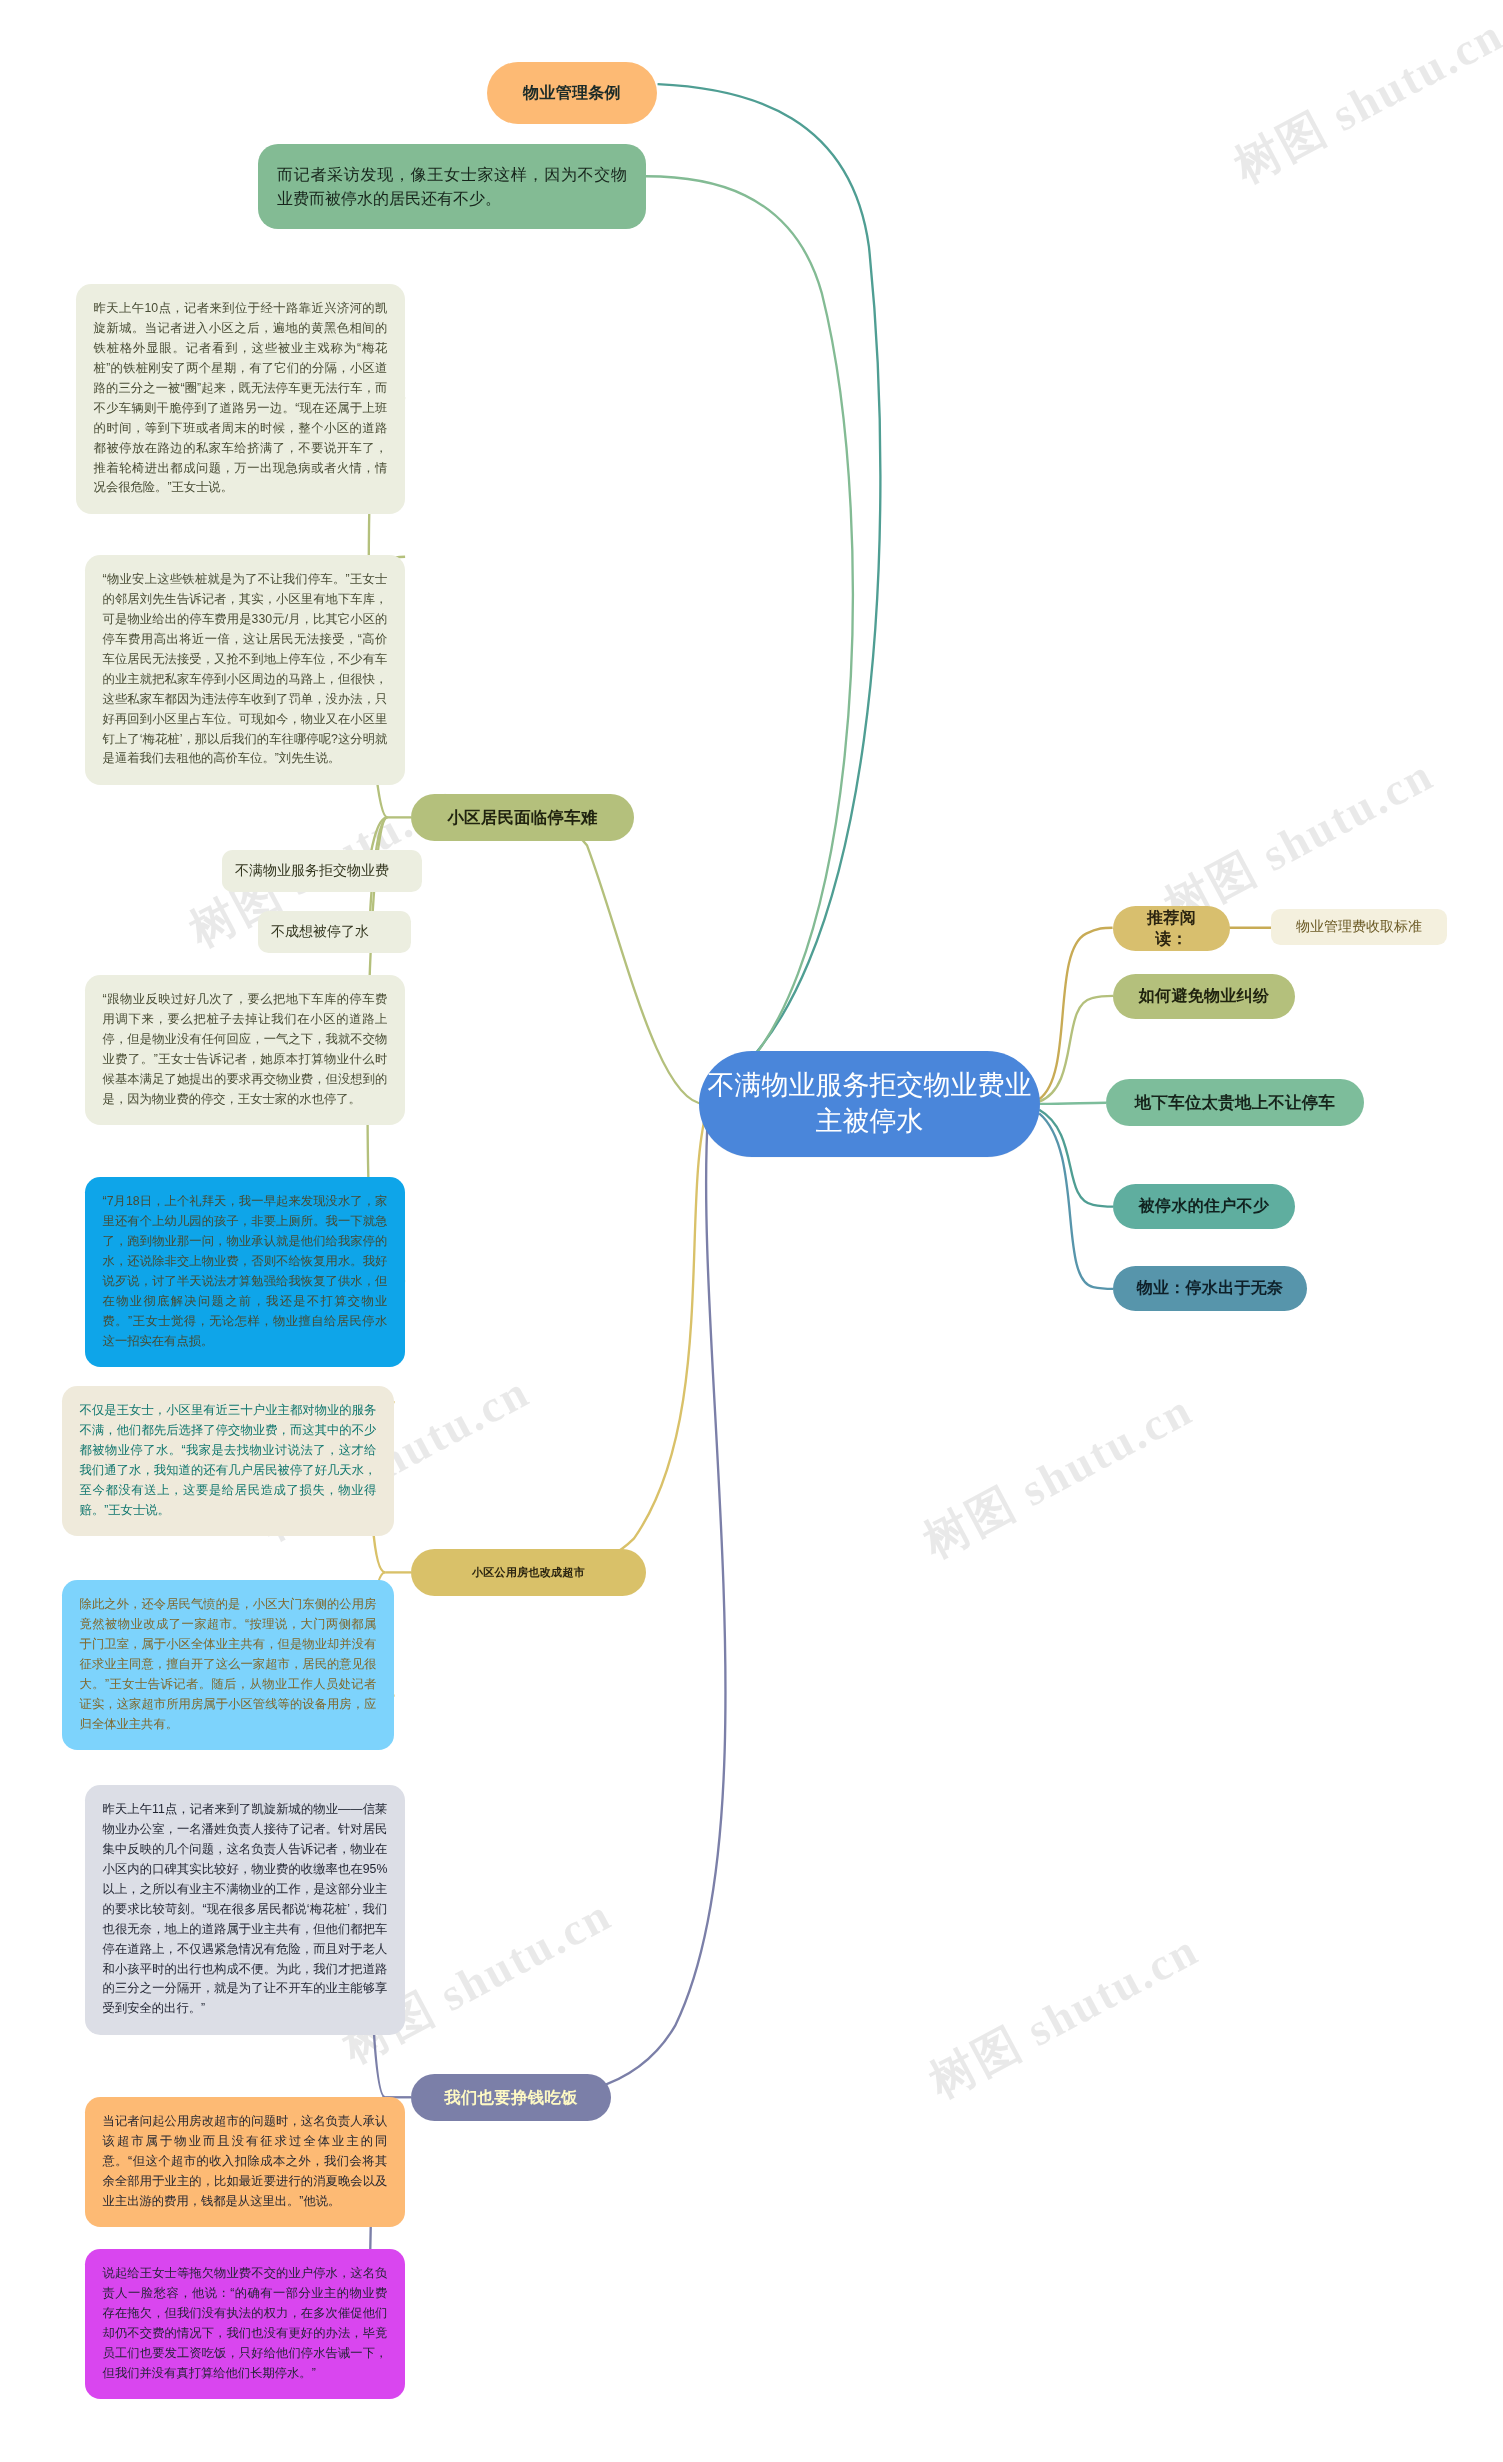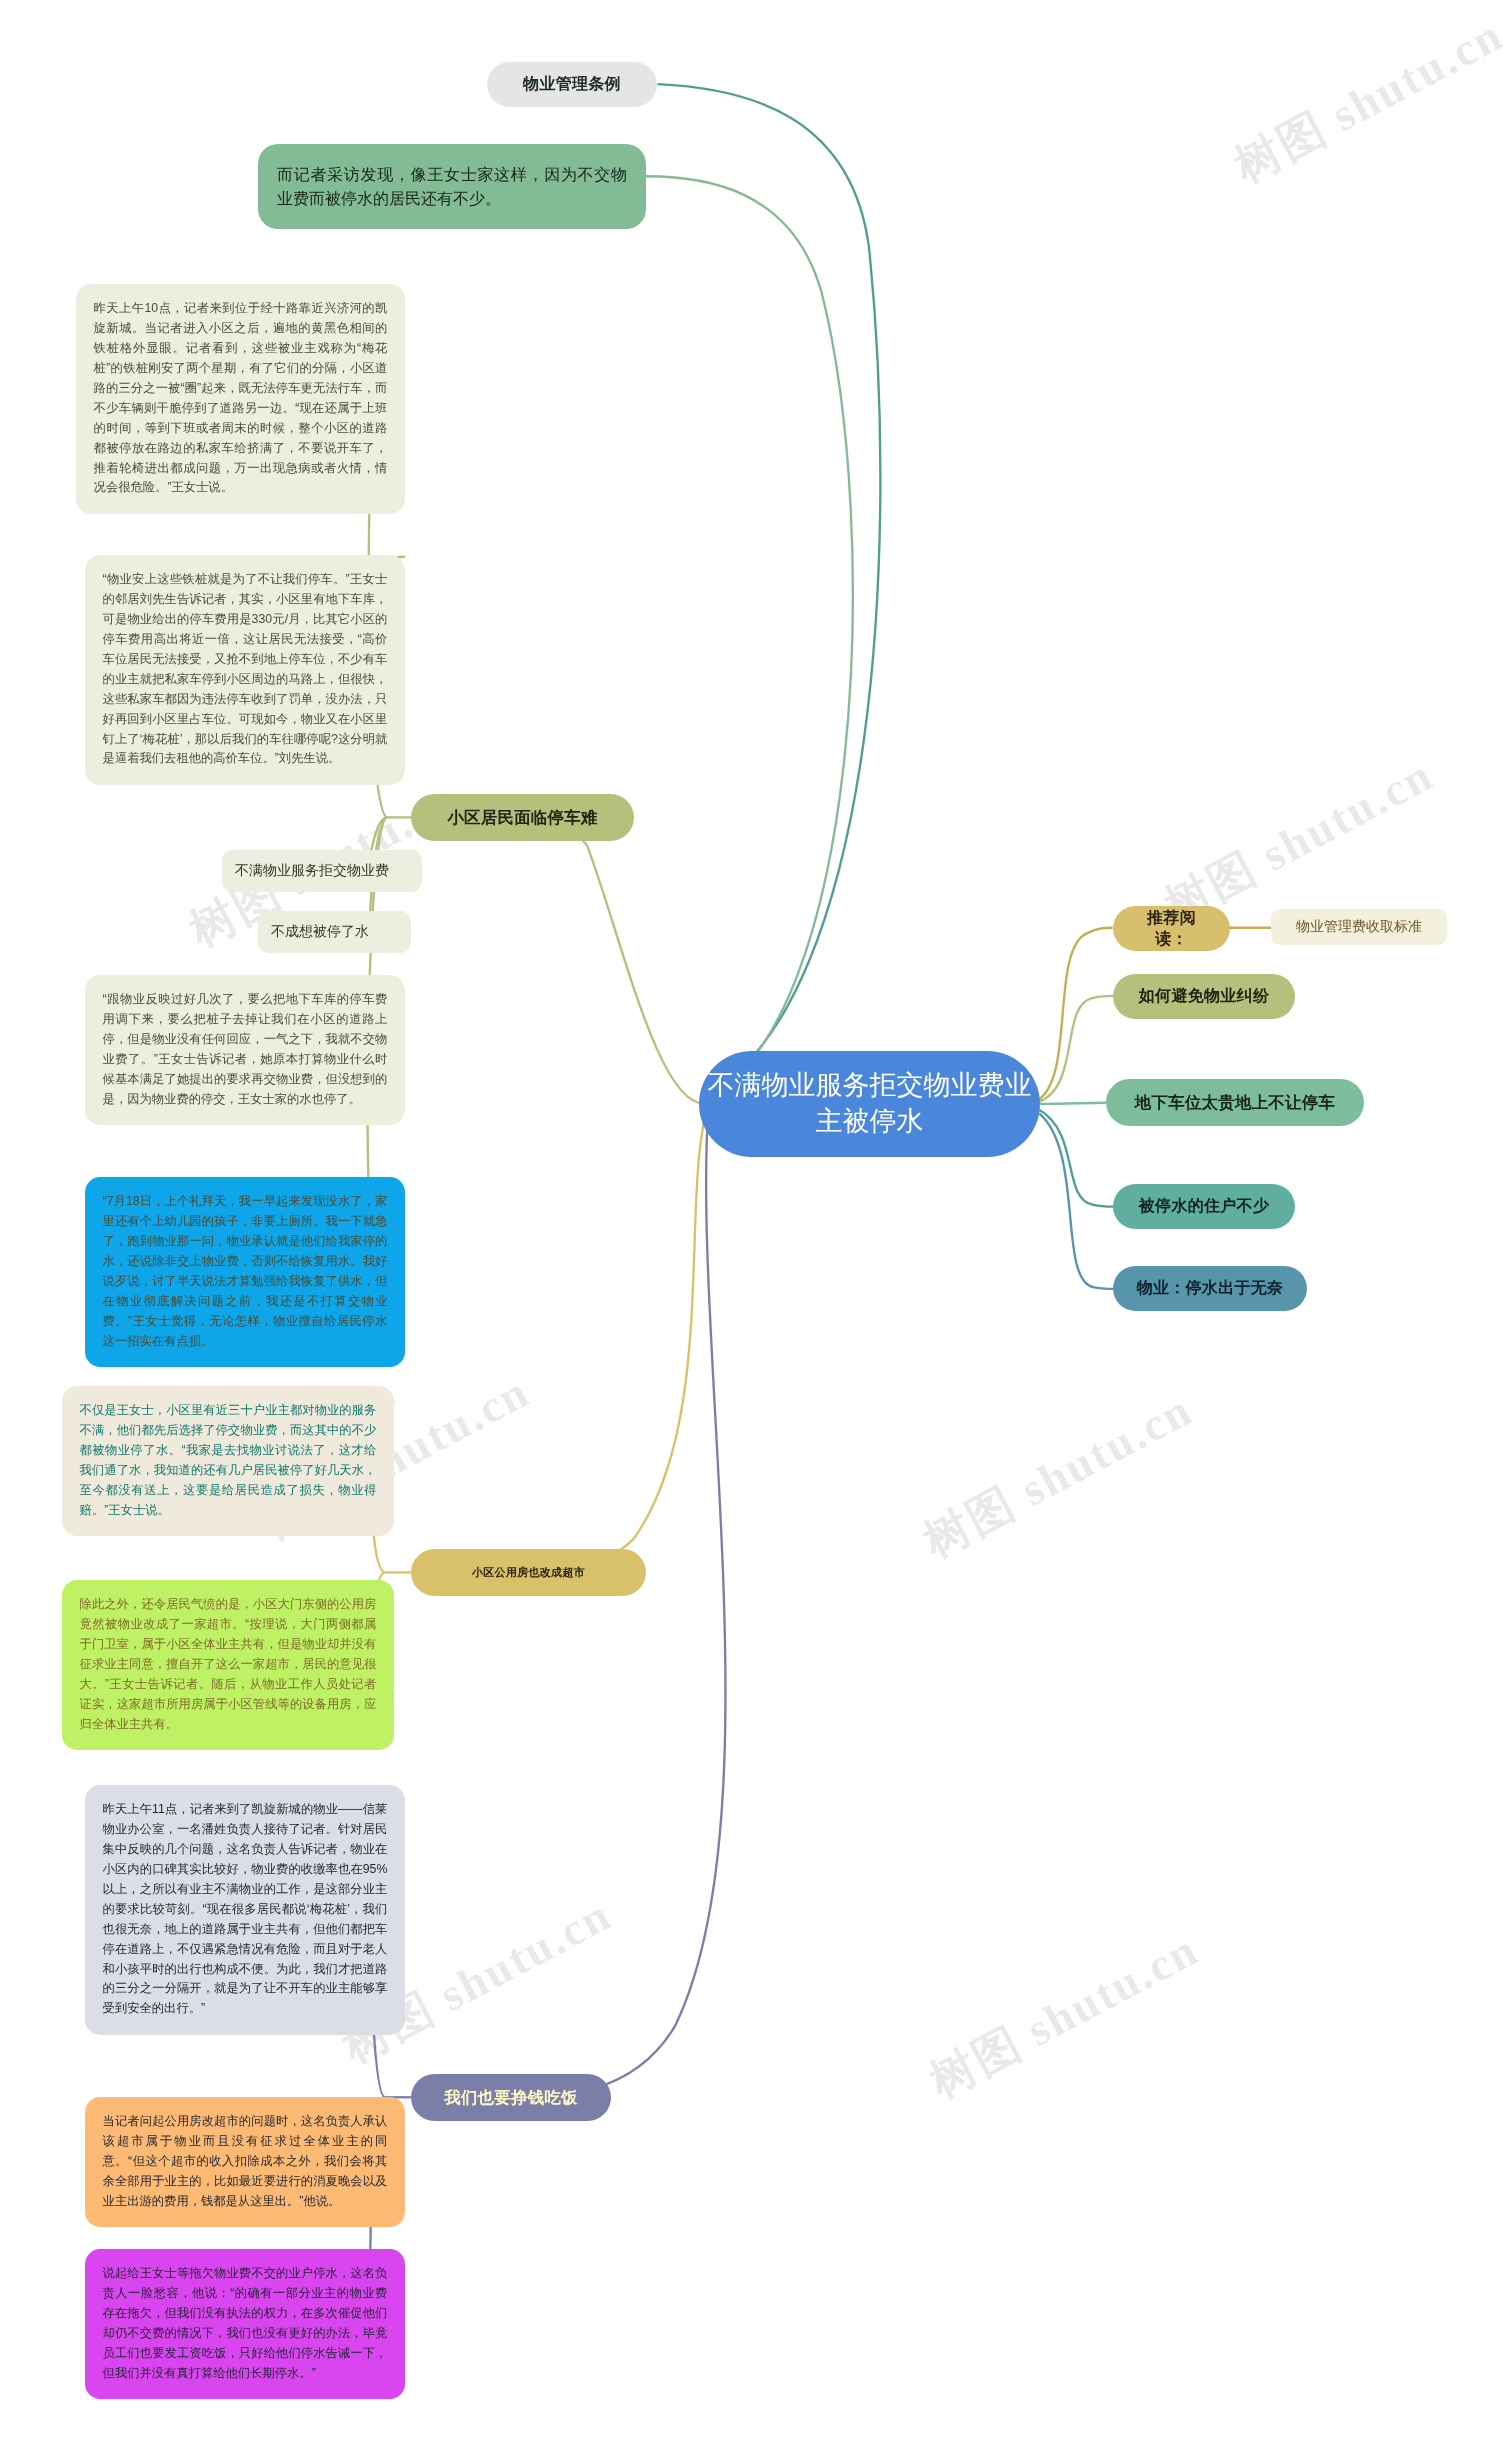--- a/index.html
+++ b/index.html
@@ -85,21 +85,21 @@
       <path d="M1770,1890 C1840,1930 1808,2042 1862,2052 C1876,2055 1884,2055 1896,2055" stroke="#4f9e93"></path>
 
       <path d="M1770,1896 C1846,1960 1802,2180 1862,2192 C1876,2195 1884,2195 1896,2195" stroke="#5795ab"></path>
     </g>
   </svg>
 
   <div id="root" class="node" style="left:699px;top:1051px;width:341px;height:106px;">
     <span class="txt">不满物业服务拒交物业费业主被停水</span>
   </div>
 
-  <div class="node pill" style="left:487px;top:62px;width:170px;height:45px;background:#e5e5e5;color:#1c2b28;font-size:16px;">
+  <div class="node pill" style="left:487px;top:62px;width:170px;height:62px;background:#fdba74;color:#1c2b28;font-size:16px;">
     <span class="txt">物业管理条例</span>
   </div>
 
   <div class="node" style="left:258px;top:144px;width:388px;height:85px;background:#83bb94;border-radius:20px;padding:9.4px 19px;box-sizing:border-box;color:#16241b;font-size:16px;">
     <span class="txt" style="line-height:1.48;text-align:justify;">而记者采访发现，像王女士家这样，因为不交物业费而被停水的居民还有不少。</span>
   </div>
 
   <div class="node para" style="left:76px;top:284px;width:329px;background:#eceee0;color:#474b33;font-size:12.3px;">
     <span class="txt">昨天上午10点，记者来到位于经十路靠近兴济河的凯旋新城。当记者进入小区之后，遍地的黄黑色相间的铁桩格外显眼。记者看到，这些被业主戏称为“梅花桩”的铁桩刚安了两个星期，有了它们的分隔，小区道路的三分之一被“圈”起来，既无法停车更无法行车，而不少车辆则干脆停到了道路另一边。“现在还属于上班的时间，等到下班或者周末的时候，整个小区的道路都被停放在路边的私家车给挤满了，不要说开车了，推着轮椅进出都成问题，万一出现急病或者火情，情况会很危险。”王女士说。</span>
   </div>
@@ -129,21 +129,21 @@
   </div>
 
   <div class="node para" style="left:62px;top:1386px;width:332px;background:#efeadb;color:#0f766e;font-size:12.3px;">
     <span class="txt">不仅是王女士，小区里有近三十户业主都对物业的服务不满，他们都先后选择了停交物业费，而这其中的不少都被物业停了水。“我家是去找物业讨说法了，这才给我们通了水，我知道的还有几户居民被停了好几天水，至今都没有送上，这要是给居民造成了损失，物业得赔。”王女士说。</span>
   </div>
 
   <div class="node pill" style="left:411px;top:1549px;width:235px;height:47px;background:#d9c169;color:#2b2410;font-size:11px;">
     <span class="txt">小区公用房也改成超市</span>
   </div>
 
-  <div class="node para" style="left:62px;top:1580px;width:332px;background:#bef264;color:#80672a;font-size:12.3px;">
+  <div class="node para" style="left:62px;top:1580px;width:332px;background:#7dd3fc;color:#80672a;font-size:12.3px;">
     <span class="txt">除此之外，还令居民气愤的是，小区大门东侧的公用房竟然被物业改成了一家超市。“按理说，大门两侧都属于门卫室，属于小区全体业主共有，但是物业却并没有征求业主同意，擅自开了这么一家超市，居民的意见很大。”王女士告诉记者。随后，从物业工作人员处记者证实，这家超市所用房属于小区管线等的设备用房，应归全体业主共有。</span>
   </div>
 
   <div class="node para" style="left:85px;top:1785px;width:320px;background:#dcdee6;color:#1f2330;font-size:12.3px;">
     <span class="txt">昨天上午11点，记者来到了凯旋新城的物业——信莱物业办公室，一名潘姓负责人接待了记者。针对居民集中反映的几个问题，这名负责人告诉记者，物业在小区内的口碑其实比较好，物业费的收缴率也在95%以上，之所以有业主不满物业的工作，是这部分业主的要求比较苛刻。“现在很多居民都说‘梅花桩’，我们也很无奈，地上的道路属于业主共有，但他们都把车停在道路上，不仅遇紧急情况有危险，而且对于老人和小孩平时的出行也构成不便。为此，我们才把道路的三分之一分隔开，就是为了让不开车的业主能够享受到安全的出行。”</span>
   </div>
 
   <div class="node pill" style="left:411px;top:2074px;width:200px;height:47px;background:#7b7fa8;color:#fef9c3;font-size:16.4px;">
     <span class="txt">我们也要挣钱吃饭</span>
   </div>

